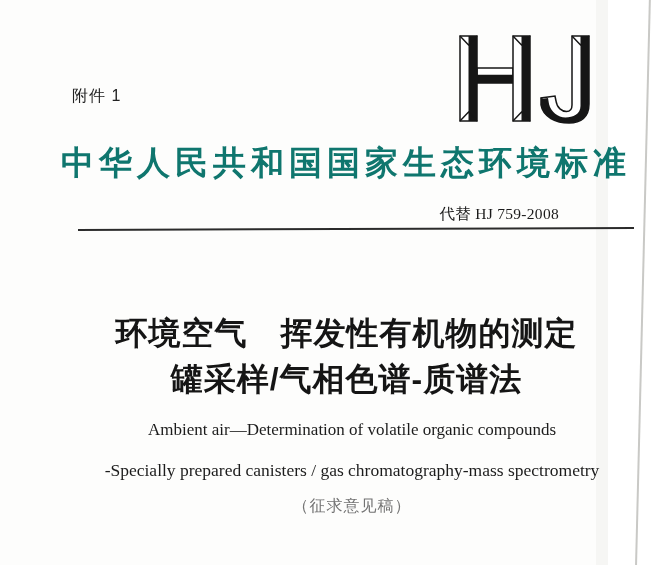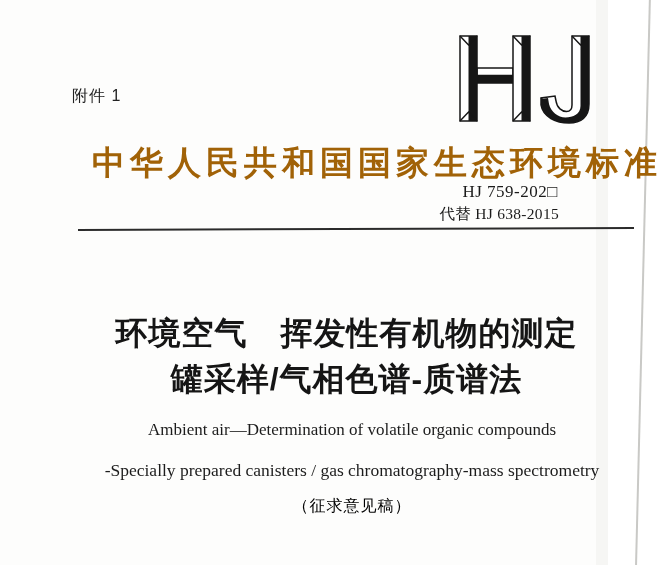--- a/index.html
+++ b/index.html
@@ -23,23 +23,23 @@
   }
   .attachment{
     position:absolute;left:72px;top:86px;
     font-family:"Liberation Sans","DejaVu Sans",sans-serif;
     font-size:16px;letter-spacing:1px;color:#222;
   }
   .hj-logo{
     position:absolute;left:450px;top:31px;width:145px;height:100px;
   }
   .heading{
-    position:absolute;left:92px;top:141px;
+    position:absolute;left:61px;top:141px;
     font-size:33px;font-weight:bold;letter-spacing:5px;
-    white-space:nowrap;color:#a16207;
+    white-space:nowrap;color:#0f766e;
   }
   .std-number{
     position:absolute;right:50px;top:182px;
     font-size:17px;letter-spacing:0.5px;color:#1b1b1b;
   }
   .replaces{
     position:absolute;right:49px;top:204px;
     font-size:15.5px;letter-spacing:0.3px;color:#1b1b1b;
   }
   .rule{
@@ -58,21 +58,21 @@
     text-align:center;font-size:17px;color:#1c1c1c;
   }
   .title-en2{
     position:absolute;left:19px;top:460px;width:666px;
     text-align:center;font-size:17.5px;color:#1c1c1c;
   }
   .draft-note{
     position:absolute;left:37px;top:496px;width:630px;
     text-align:center;
     font-family:"Liberation Sans","DejaVu Sans",sans-serif;
-    font-size:16px;letter-spacing:1px;color:#000000;
+    font-size:16px;letter-spacing:1px;color:#737373;
   }
 </style>
 </head>
 <body>
 
 <div class="page">
 
   <div class="scan-edge-strip"></div>
   <div class="scan-edge-line"></div>
 
@@ -97,23 +97,22 @@
 
       <path d="M122 5 H139 V73 C139 86 131 92 119 92 C106 92 93 86 91 74 L91 67 L105 65 L106 70 C107 77 112 80.5 116.5 80.5 C120 80.5 122 78 122 74 Z" fill="#ffffff"></path>
       <path d="M130.5 5 H139 V73 C139 86 131 92 119 92 C106 92 93 86 91 74 L91 68 L98 67 L99 73 C101 81 108 86.5 115.5 86.5 C123 86.5 130.5 83 130.5 75 Z" fill="#161616" stroke="none"></path>
       <path d="M122 5 L130.5 14 L139 5"></path>
       <path d="M91 67 L98 73"></path>
     </g>
   </svg>
 
   <div class="heading">中华人民共和国国家生态环境标准</div>
 
-  <div class="std-number">HJ 759-202□</div>
 
-  <div class="replaces">代替 HJ 638-2015</div>
+  <div class="replaces">代替 HJ 759-2008</div>
 
   <div class="rule"></div>
 
   <div class="title-cn">
     <div>环境空气　挥发性有机物的测定</div>
     <div>罐采样/气相色谱-质谱法</div>
   </div>
 
   <div class="title-en1">Ambient air—Determination of volatile organic compounds</div>
 

